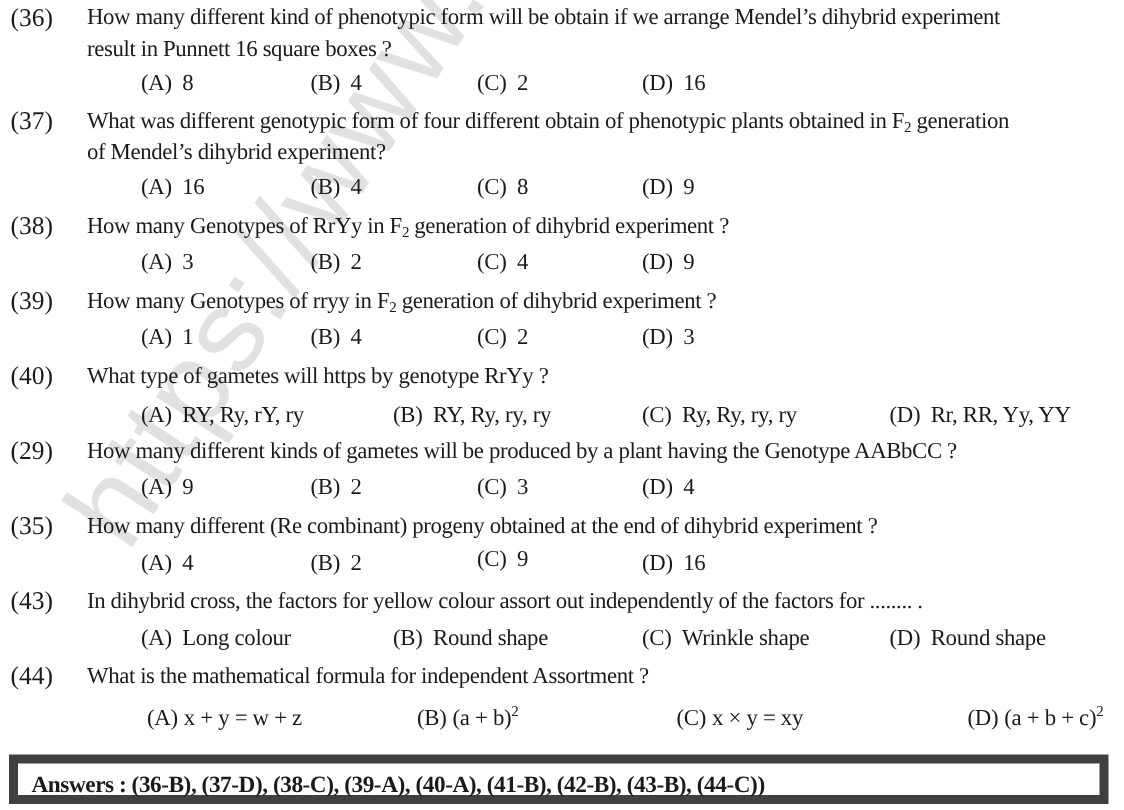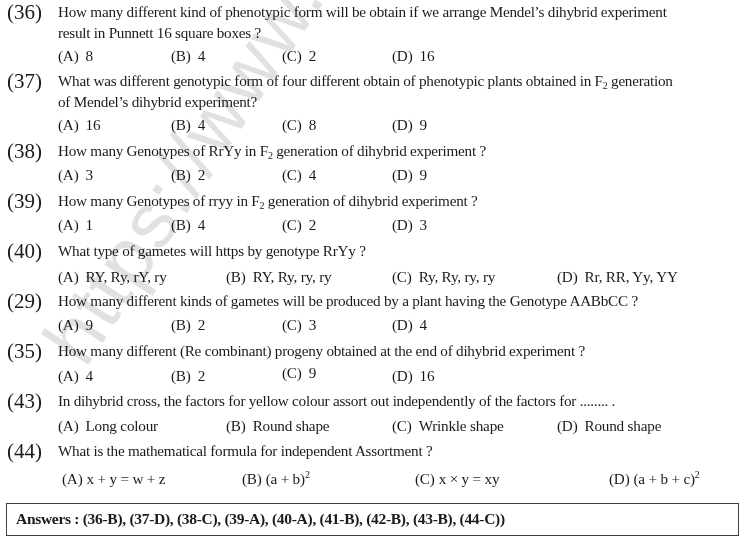--- a/index.html
+++ b/index.html
@@ -1,24 +1,24 @@
 <!DOCTYPE html>
 <html><head>
 <meta charset="utf-8">
 <style>
   html, body { margin:0; padding:0; background:#ffffff; }
   body { width:749px; height:540px; position:relative; overflow:hidden;
          font-family:"Liberation Serif","DejaVu Serif",serif; color:#1a1a1a; }
   .line { position:absolute; font-size:15.2px; line-height:18px; white-space:nowrap; letter-spacing:-0.25px; }
-  .qnum { position:absolute; left:7px; font-size:21px; line-height:18px; }
-  .opt { position:absolute; font-size:15.2px; line-height:18px; white-space:nowrap; letter-spacing:-0.2px; }
+  .qnum { position:absolute; left:7px; font-size:17px; line-height:18px; }
+  .opt { position:absolute; font-size:15.2px; line-height:18px; white-space:nowrap; letter-spacing:-0.2px;margin-left:36px; }
   .opt .lbl { margin-right:7px; }
   sub { font-size:10px; vertical-align:-3px; line-height:0; }
   sup { font-size:10px; vertical-align:6px; line-height:0; }
-  .answers { position:absolute; left:6px; top:503px; width:733px; height:33px; border:1px solid #404040;
+  .answers { position:absolute; left:6px; top:503px; width:733px; height:33px; border:6px solid #404040;
              box-sizing:border-box; }
   .answers span { position:absolute; left:9px; top:6px; font-weight:bold; font-size:15.5px; letter-spacing:-0.3px; white-space:nowrap; }
   .watermark { position:absolute; left:25px; top:150px; font-family:"Liberation Sans",sans-serif; font-size:78px;
                color:rgba(170,170,170,0.35); transform:rotate(-57deg); transform-origin:left top;
                white-space:nowrap; pointer-events:none; top:330px; letter-spacing:2px; }
 </style>
 </head>
 <body>
 
 <div class="watermark">https://www.stu</div>

